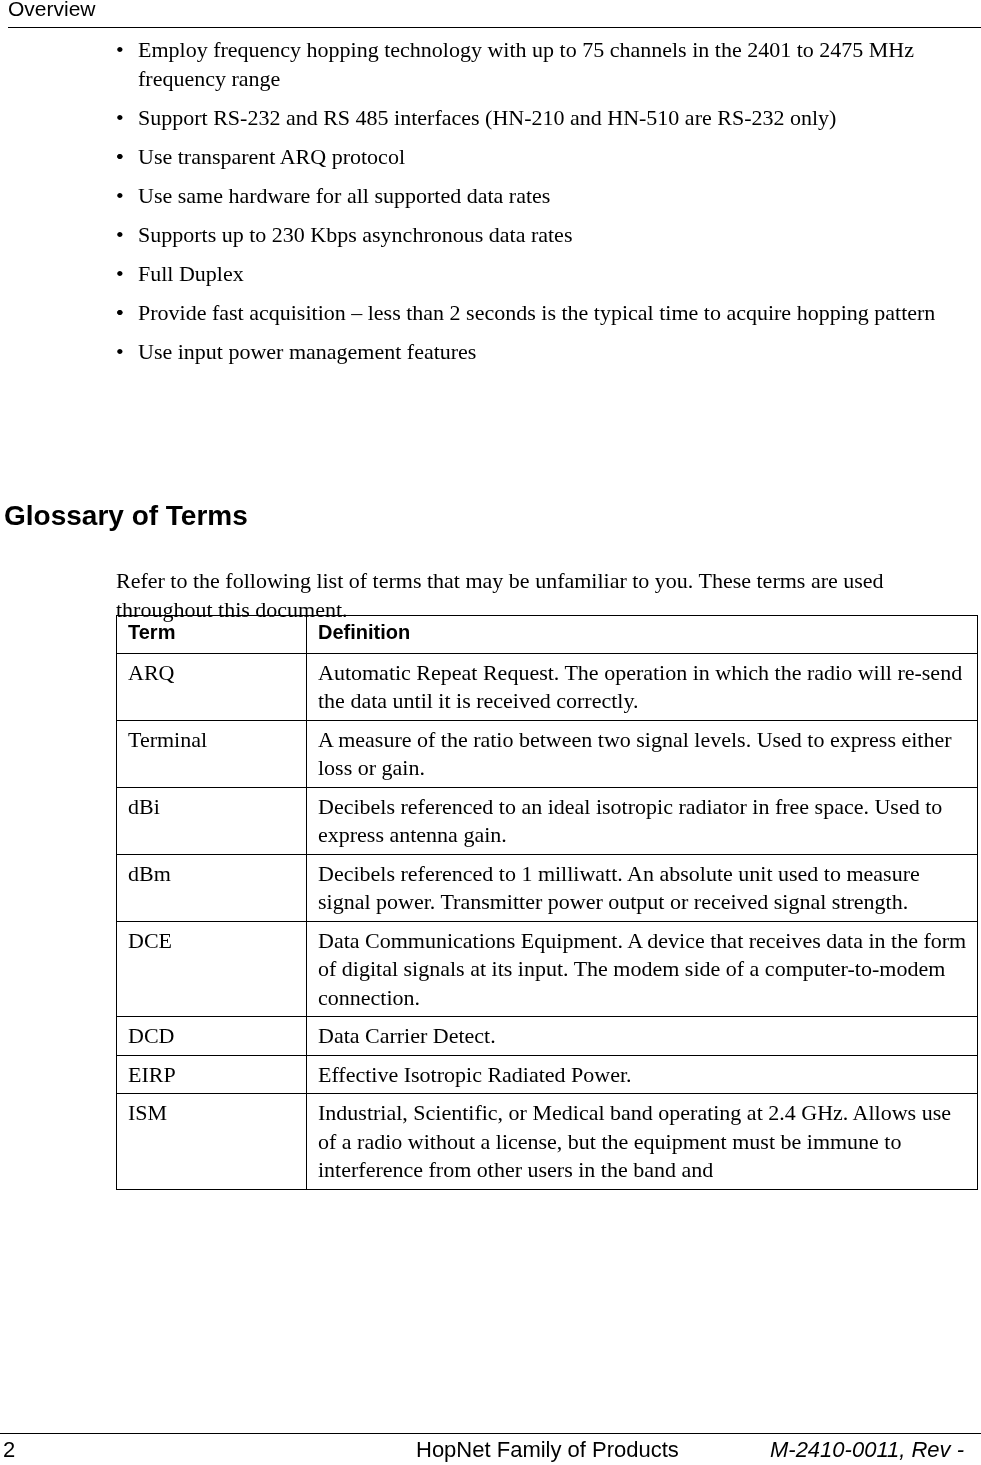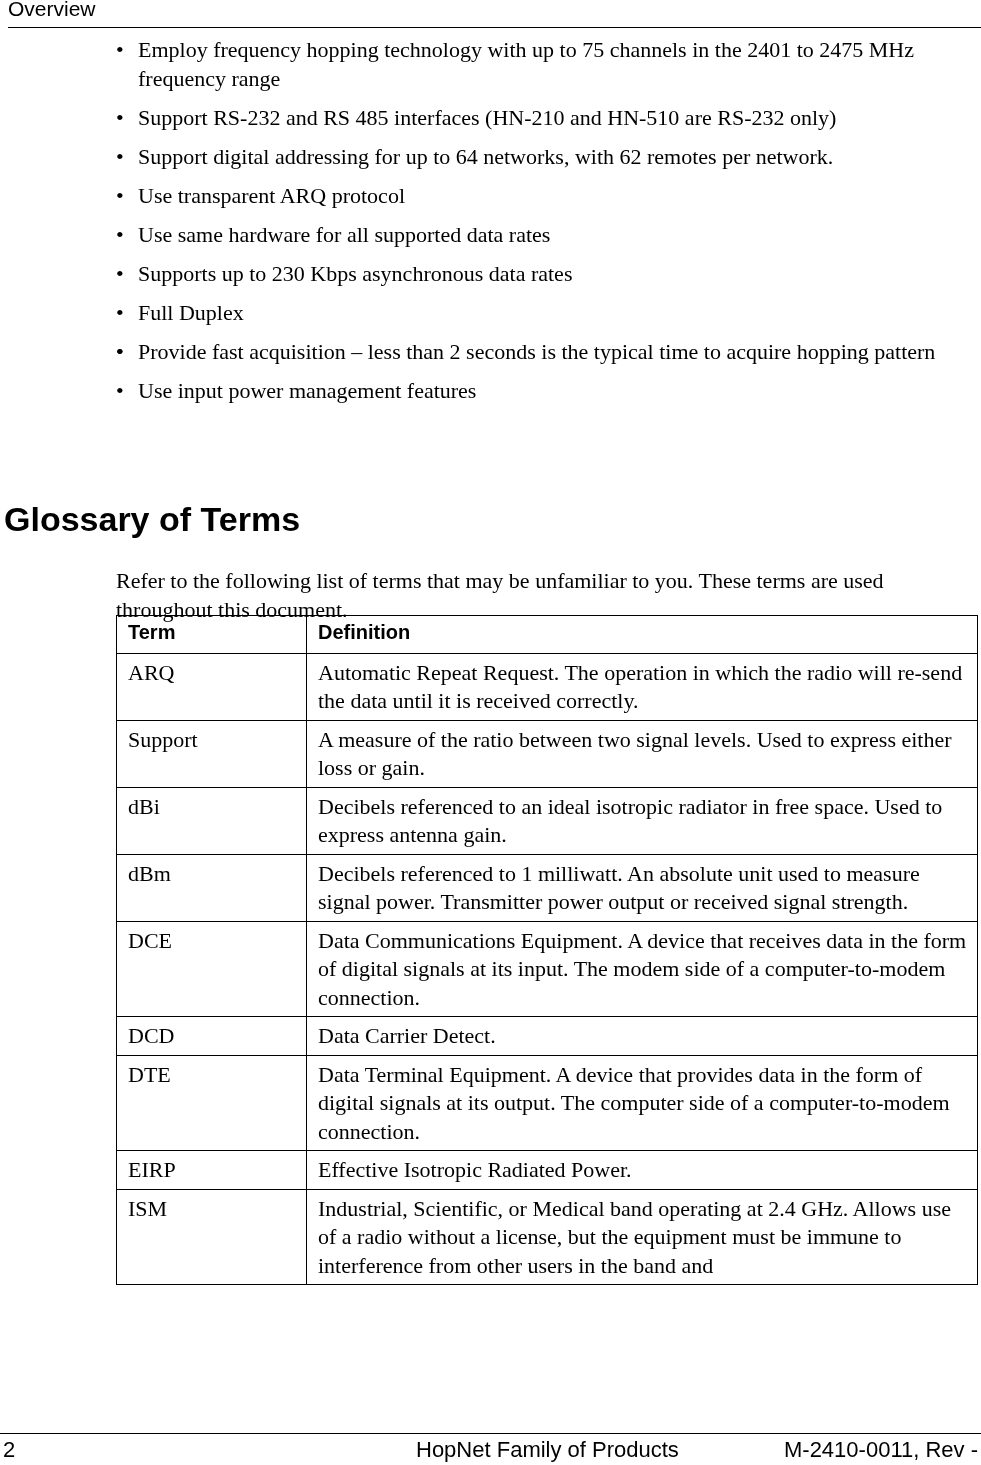--- a/index.html
+++ b/index.html
@@ -2,43 +2,43 @@
 <html><head>
 <meta charset="utf-8">
 <style>
   html, body { margin:0; padding:0; background:#ffffff; }
   body { width:981px; height:1465px; position:relative; overflow:hidden; color:#000; }
   .header { position:absolute; left:8px; top:0; width:981px; height:27px; border-bottom:1.5px solid #000; }
   .header-title { position:absolute; left:0; top:-3px; font-family:"Liberation Sans", sans-serif; font-size:21px; }
   .bullets { position:absolute; left:116px; top:36px; width:860px; margin:0; padding:0; list-style:none; font-family:"Liberation Serif", serif; font-size:22px; line-height:28.5px; }
   .bullets li { position:relative; padding-left:22px; margin-bottom:10.5px; }
   .bullets li .dot { position:absolute; left:0; top:0; }
-  .section-title { position:absolute; left:4px; top:500px; font-family:"Liberation Sans", sans-serif; font-weight:bold; font-size:34px; }
+  .section-title { position:absolute; left:4px; top:500px; font-family:"Liberation Sans", sans-serif; font-weight:bold; font-size:28px; }
   .intro { position:absolute; left:116px; top:551px; width:860px; font-family:"Liberation Serif", serif; font-size:22px; line-height:28.5px;margin-top:16px; }
   table.gloss { position:absolute; left:116px; top:615px; width:862px; border-collapse:collapse; font-family:"Liberation Serif", serif; font-size:22px; line-height:28.5px; }
   table.gloss td, table.gloss th { border:1.5px solid #000; vertical-align:top; padding:5px 10px 4px 11px; text-align:left; }
   table.gloss th { font-family:"Liberation Sans", sans-serif; font-weight:bold; font-size:20px; padding-top:2px; padding-bottom:6px; }
   table.gloss td.term { width:168px; }
   .footer { position:absolute; left:0; top:1433px; width:981px; border-top:1.5px solid #000; font-family:"Liberation Sans", sans-serif; font-size:22px; }
   .footer span { position:absolute; top:3px; }
   .f-left { left:3px; }
   .f-center { left:416px; }
-  .f-right { right:3px; }
+  .f-right { right:17px;font-style:italic; }
 </style>
 </head>
 <body>
 
 <div class="header">
   <span class="header-title">Overview</span>
 </div>
 
 <ul class="bullets" id="bullets">
     <li><span class="dot">•</span><span>Employ frequency hopping technology with up to 75 channels in the 2401 to 2475 MHz frequency range</span></li>
     <li><span class="dot">•</span><span>Support RS-232 and RS 485 interfaces (HN-210 and HN-510 are RS-232 only)</span></li>
-    <li><span class="dot">•</span><span>Support digital addressing for up to 64 networks, with 62 remotes per network.</span></li>
+    <li><span class="dot">•</span></li>
     <li><span class="dot">•</span><span>Use transparent ARQ protocol</span></li>
     <li><span class="dot">•</span><span>Use same hardware for all supported data rates</span></li>
     <li><span class="dot">•</span><span>Supports up to 230 Kbps asynchronous data rates</span></li>
     <li><span class="dot">•</span><span>Full Duplex</span></li>
     <li><span class="dot">•</span></li>
     <li><span class="dot">•</span><span>Provide fast acquisition – less than 2 seconds is the typical time to acquire hopping pattern</span></li>
     <li><span class="dot">•</span><span>Use input power management features</span></li>
   </ul>
 
 <div class="section-title">Glossary of Terms</div>
@@ -50,44 +50,40 @@
       <th>Term</th>
       <th>Definition</th>
     </tr>
   </thead>
   <tbody id="gloss-body">
       <tr>
         <td class="term">ARQ</td>
         <td>Automatic Repeat Request. The operation in which the radio will re-send the data until it is received correctly.</td>
       </tr>
       <tr>
-        <td class="term">Support</td>
+        <td class="term">Terminal</td>
         <td>A measure of the ratio between two signal levels. Used to express either loss or gain.</td>
       </tr>
       <tr>
         <td class="term">dBi</td>
         <td>Decibels referenced to an ideal isotropic radiator in free space. Used to express antenna gain.</td>
       </tr>
       <tr>
         <td class="term">dBm</td>
         <td>Decibels referenced to 1 milliwatt. An absolute unit used to measure signal power. Transmitter power output or received signal strength.</td>
       </tr>
       <tr>
         <td class="term">DCE</td>
         <td>Data Communications Equipment. A device that receives data in the form of digital signals at its input. The modem side of a computer-to-modem connection.</td>
       </tr>
       <tr>
         <td class="term">DCD</td>
         <td>Data Carrier Detect.</td>
       </tr>
       <tr>
-        <td class="term">DTE</td>
-        <td>Data Terminal Equipment. A device that provides data in the form of digital signals at its output. The computer side of a computer-to-modem connection.</td>
-      </tr>
-      <tr>
         <td class="term">EIRP</td>
         <td>Effective Isotropic Radiated Power.</td>
       </tr>
       <tr>
         <td class="term">ISM</td>
         <td>Industrial, Scientific, or Medical band operating at 2.4 GHz. Allows use of a radio without a license, but the equipment must be immune to interference from other users in the band and</td>
       </tr>
     </tbody>
 </table>
 

